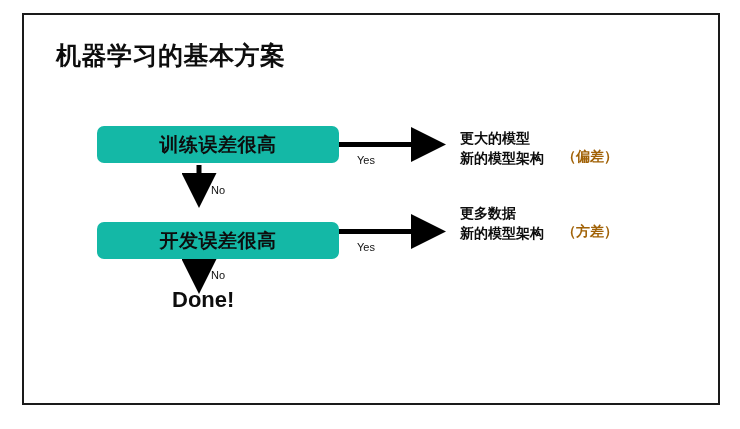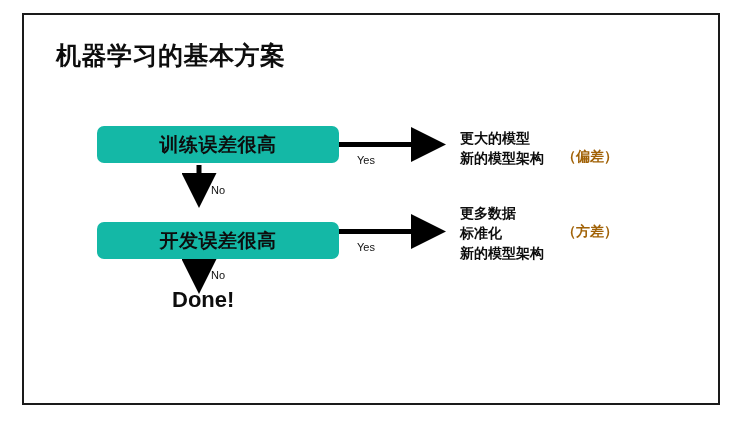--- a/index.html
+++ b/index.html
@@ -172,19 +172,18 @@
     <div class="remedy-lines">
       <div>更大的模型</div>
       <div>新的模型架构</div>
     </div>
     <div class="remedy-tag">（偏差）</div>
   </div>
 
   <div id="remedy-variance" class="remedy-block">
     <div class="remedy-lines">
       <div>更多数据</div>
-      <div>标准化</div>
       <div>新的模型架构</div>
     </div>
     <div class="remedy-tag">（方差）</div>
   </div>
 
 </div>
 
 </body></html>

